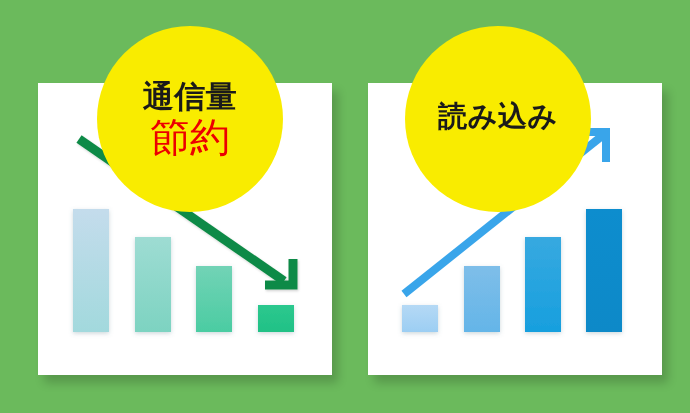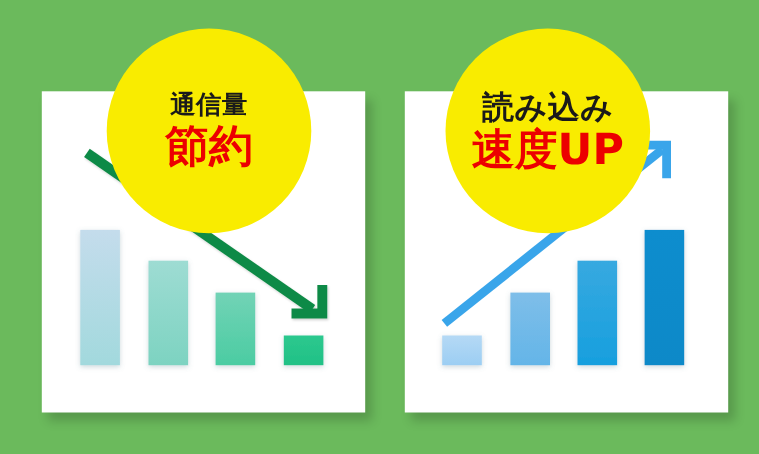--- a/index.html
+++ b/index.html
@@ -56,31 +56,31 @@
     justify-content: center;
     text-align: center;
     line-height: 1.0;
   }
   #badge-left  { left: 97px;  top: 26px; }
   #badge-right { left: 405px; top: 26px; }
 
   .badge-line1 {
     display: block;
     color: #1a1a1a;
-    font-size: 23px;
+    font-size: 31px;
     font-weight: 700;
     letter-spacing: 0.5px;
     margin-bottom: 5px;
     white-space: nowrap;
   }
   .badge-line2 {
     display: block;
     color: #ec0000;
     font-size: 40px;
-    font-weight: 700;
+    font-weight: 400;
     letter-spacing: 0px;
     white-space: nowrap;
   }
   #badge-right .badge-line1 { font-size: 29px; }
   #badge-right .badge-line2 { font-size: 39px; }
 </style>
 </head>
 <body>
 
 <div id="infographic">
@@ -159,16 +159,15 @@
     </g>
   </svg>
 
   <div class="badge" id="badge-left">
     <span class="badge-line1">通信量</span>
     <span class="badge-line2">節約</span>
   </div>
 
   <div class="badge" id="badge-right">
     <span class="badge-line1">読み込み</span>
-    <span class="badge-line2">速度UP</span>
   </div>
 
 </div>
 
 </body></html>

